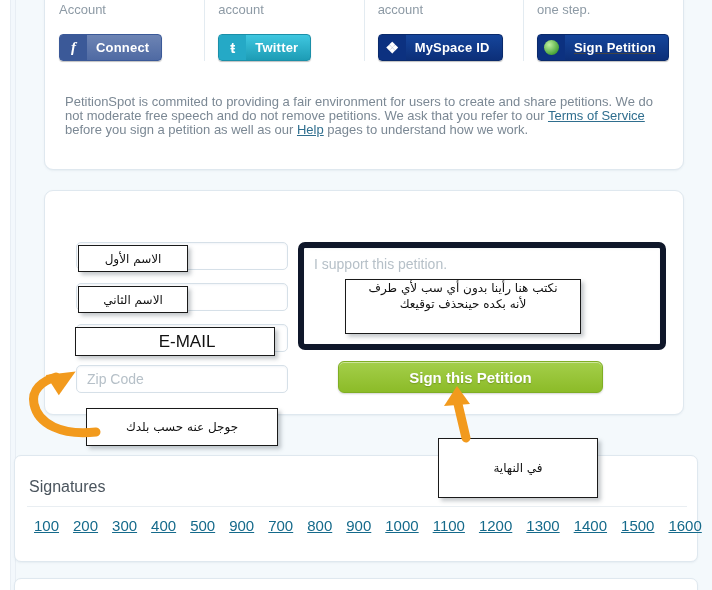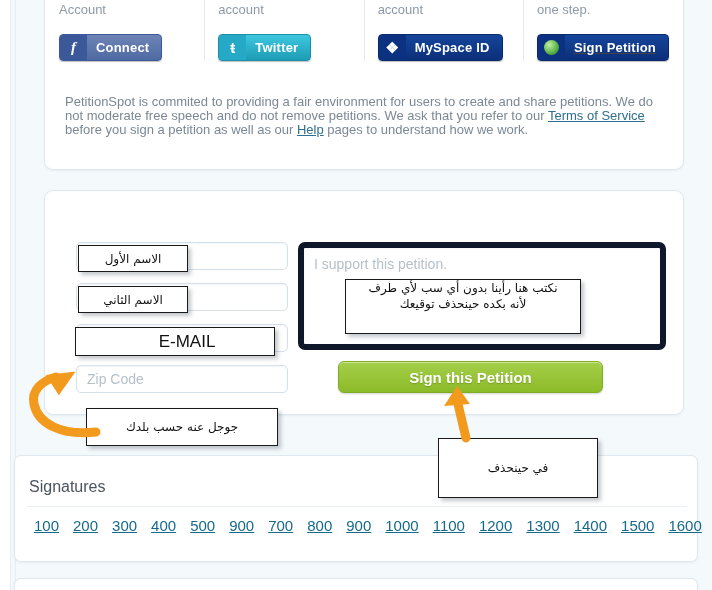--- a/index.html
+++ b/index.html
@@ -376,21 +376,21 @@
 <div class="panel" id="bottom-panel"></div>
 
 <div class="callout" id="callout-first">الاسم الأول</div>
 <div class="callout" id="callout-last">الاسم الثاني</div>
 <div class="callout" id="callout-email">E-MAIL</div>
 <div class="callout" id="callout-zip">جوجل عنه حسب بلدك</div>
 <div class="callout" id="callout-comment">
   <span>نكتب هنا رأينا بدون أي سب لأي طرف</span>
   <span>لأنه بكده حينحذف توقيعك</span>
 </div>
-<div class="callout" id="callout-end">في حينحذف</div>
+<div class="callout" id="callout-end">في النهاية</div>
 
 <div class="arrow-layer">
   <svg width="712" height="590" viewBox="0 0 712 590">
 
     <g>
       <path d="M96,432 C62,436 38,424 34,404 C31,390 42,381 56,377" stroke="#f29a1d" stroke-width="9" fill="none" stroke-linecap="round"></path>
       <path d="M50,368 L78,379 L52,392 Z" fill="#f29a1d" transform="rotate(-28 62 380)"></path>
     </g>
 
     <g>

